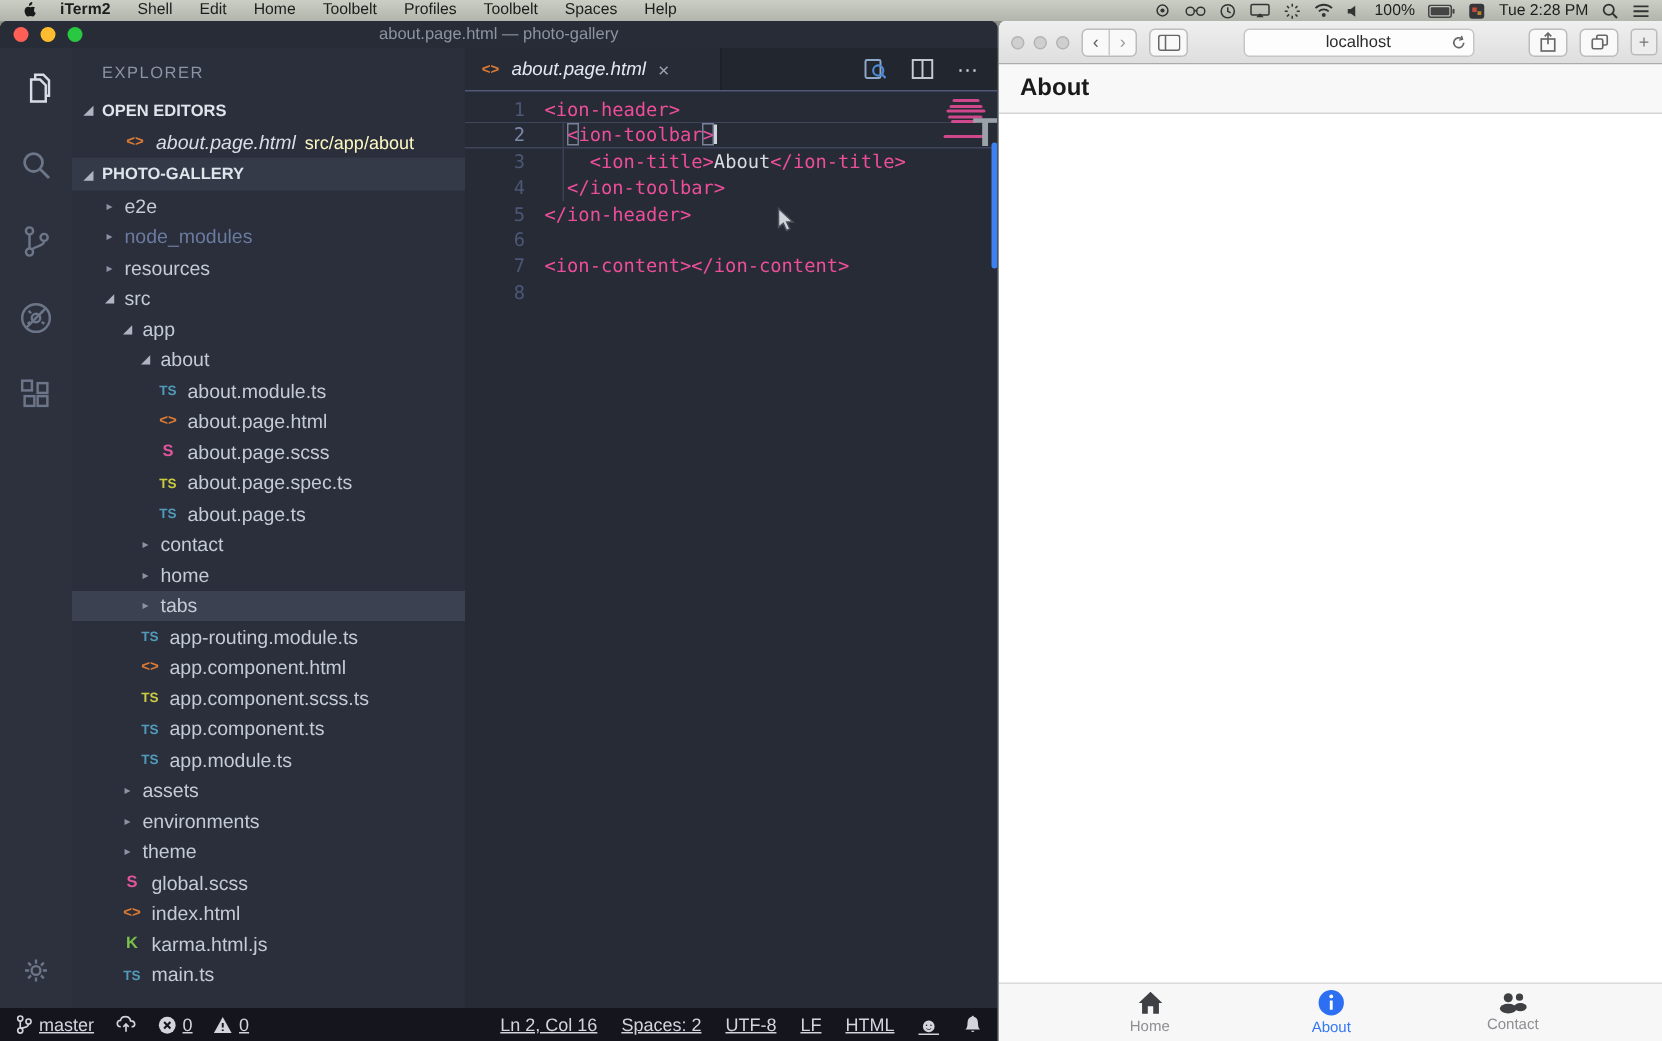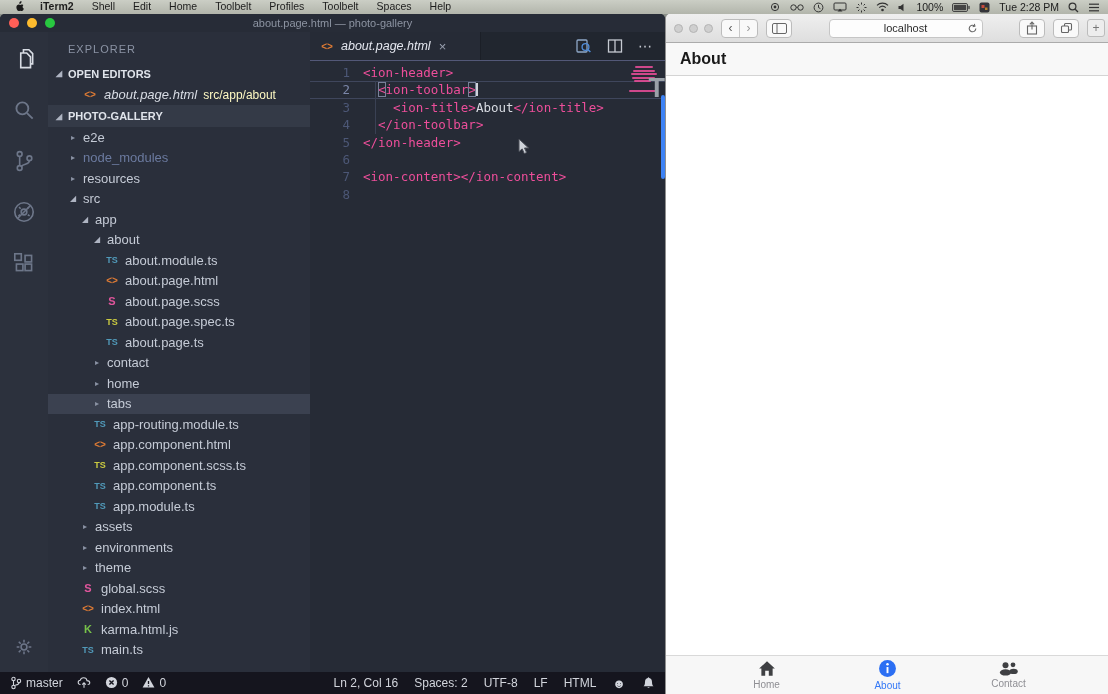--- a/index.html
+++ b/index.html
@@ -81,21 +81,21 @@
   .caret{display:inline-block;width:2px;height:13px;background:#cfd3db;vertical-align:-2px;}
   .indent-guide{position:absolute;left:65px;top:20px;height:53px;border-left:1px solid #3a4154;}
   .minimap{position:absolute;right:8px;top:5px;width:30px;}
   .mm{position:absolute;height:2px;background:rgba(237,78,154,.85);border-radius:1px;}
   .ghost-t{position:absolute;right:0px;top:12px;font:bold 27px "Liberation Sans",sans-serif;
     color:#9aa1a8;z-index:3;}
   .blue-strip{position:absolute;right:0;top:34px;width:4px;height:84px;background:#3d82f4;border-radius:2px;}
 
   .statusbar{height:22px;background:#15151e;color:#d2d5dc;font-size:12px;display:flex;
     align-items:center;padding:0 10px;gap:14px;flex:none;}
-  .sb-item{display:flex;gap:4px;white-space:nowrap;}
+  .sb-item{display:flex;align-items:center;gap:4px;white-space:nowrap;text-decoration:underline;}
   .sb-right{margin-left:auto;display:flex;align-items:center;gap:16px;}
   .statusbar svg{display:block;}
   .smiley{font-size:13px;line-height:1;}
 
   
   .safari{position:absolute;left:665px;top:14px;width:443px;height:680px;background:#fff;
     display:flex;flex-direction:column;border-radius:5px 0 0 0;overflow:hidden;
     border-left:1px solid #8f8f8f;z-index:1;}
   .saf-toolbar{height:28px;background:linear-gradient(#efefef,#dedede);border-bottom:1px solid #ababab;
     display:flex;align-items:center;padding:0 8px;gap:8px;flex:none;}

